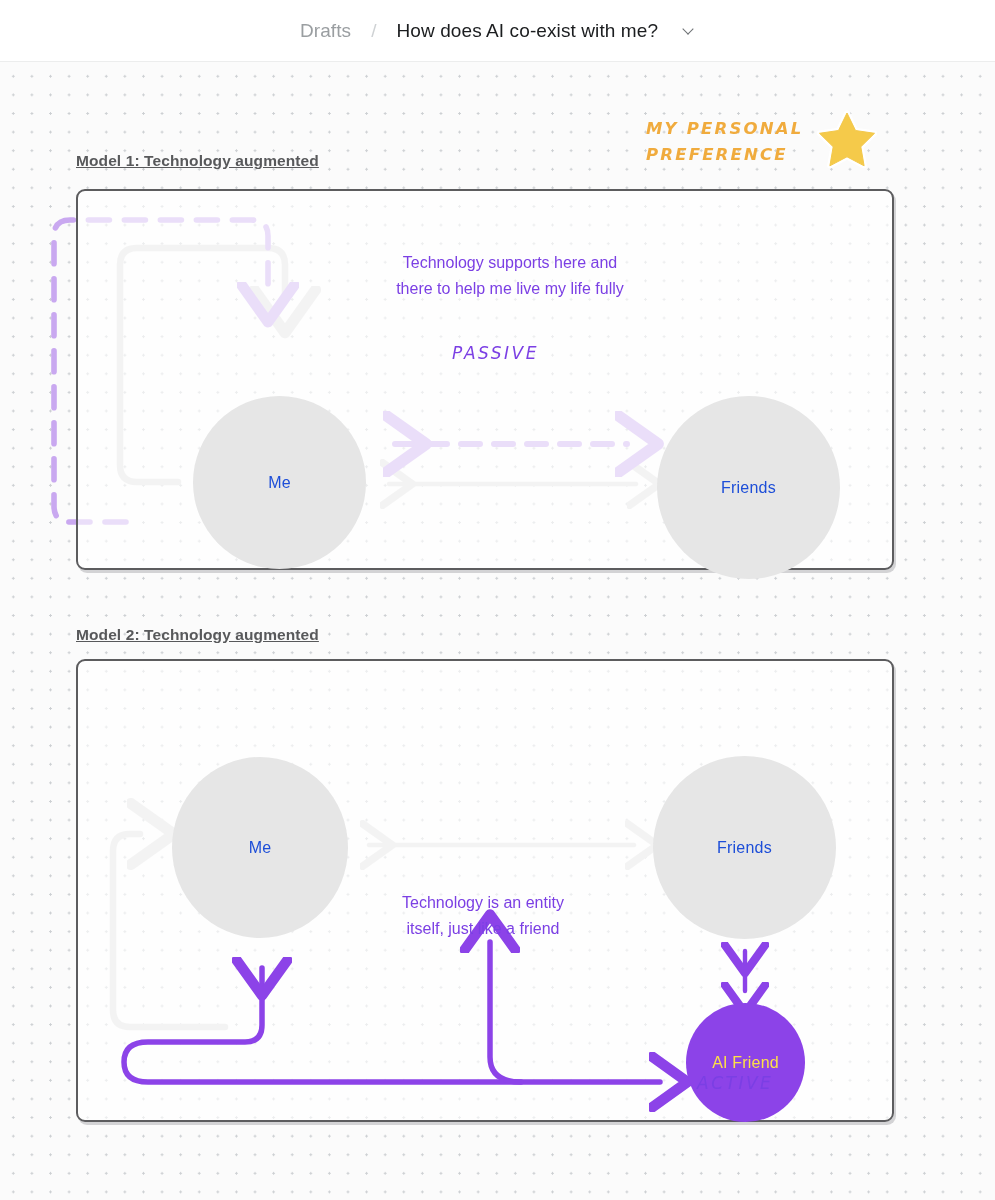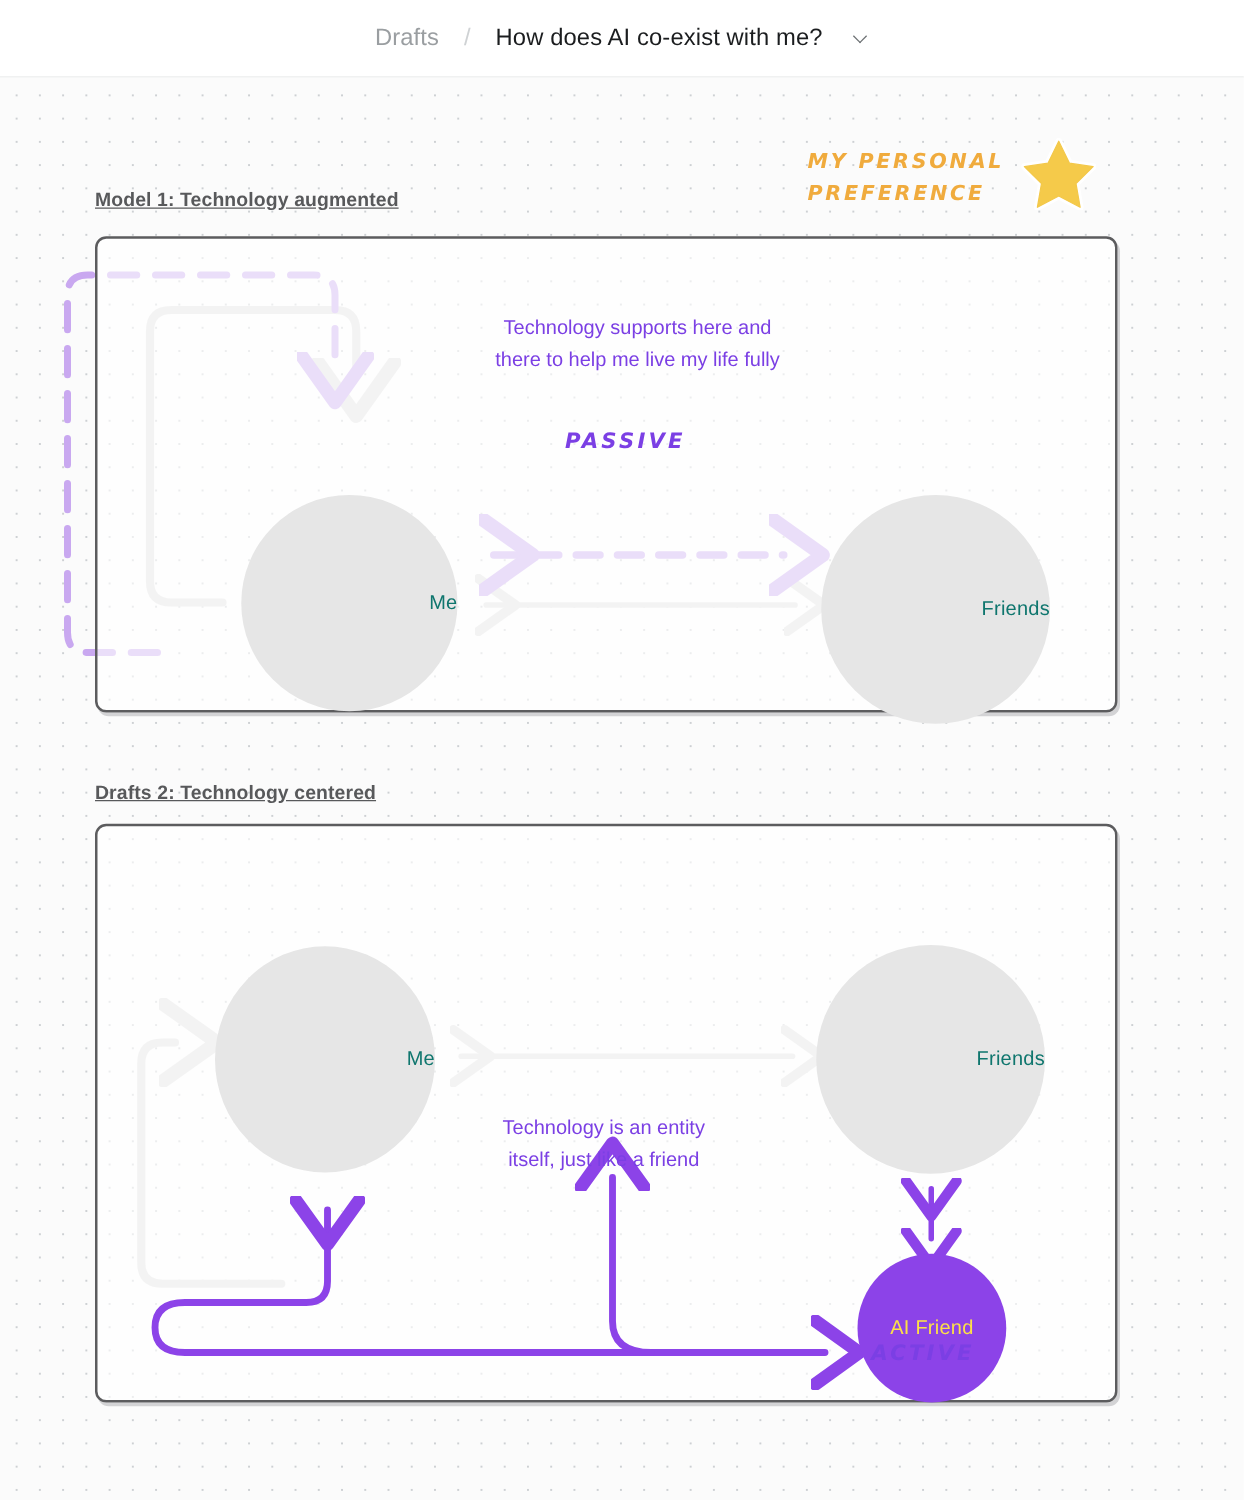--- a/index.html
+++ b/index.html
@@ -71,21 +71,21 @@
   }
   #box1 { left: 76px; top: 127px; width: 818px; height: 381px; }
   #box2 { left: 76px; top: 597px; width: 818px; height: 463px; }
 
   
   .node {
     position: absolute; border-radius: 50%;
     display: flex; align-items: center; justify-content: center;
     font-size: 16px; letter-spacing: .2px;
   }
-  .node.grey { background: #e6e6e6; color: #0f766e; justify-content: flex-end; }
+  .node.grey { background: #e6e6e6; color: #1d4ed8; }
   .node.purple { background: #8c43e8; color: #fde047; }
 
   #n-me1      { left: 193px; top: 334px; width: 173px; height: 173px; }
   #n-fr1      { left: 657px; top: 334px; width: 183px; height: 183px; }
   #n-me2      { left: 172px; top: 695px; width: 176px; height: 181px; }
   #n-fr2      { left: 653px; top: 694px; width: 183px; height: 183px; }
   #n-ai       { left: 686px; top: 941px; width: 119px; height: 119px; }
 
   
   svg.layer {
@@ -106,21 +106,21 @@
     font-size: 16px; line-height: 26px;
     text-align: center; white-space: pre-line;
     z-index: 25;
   }
   #note1 { left: 355px; top: 188px; width: 310px; }
   #note2 { left: 363px; top: 828px; width: 240px; }
 
   .script {
     position: absolute;
     font-family: "DejaVu Sans", sans-serif;
-    font-style: italic; font-weight: bold;
+    font-style: italic; font-weight: normal;
     color: #7b3fe4; letter-spacing: 2.5px;
     z-index: 25; white-space: nowrap;
   }
   #lbl-passive { left: 452px; top: 281px; font-size: 17px; }
   #lbl-active  { left: 697px; top: 1011px; font-size: 17px; }
 
   
   #pref {
     position: absolute; left: 646px; top: 48px;
     display: flex; align-items: flex-end; gap: 14px; z-index: 30;
@@ -153,21 +153,21 @@
 PREFERENCE</div>
     <div id="star-wrap">
       <svg width="60" height="58" viewBox="0 0 60 58">
         <path d="M30 3 L38.5 20.5 L57.5 23.3 L43.8 36.8 L47.1 55.8 L30 46.8 L12.9 55.8 L16.2 36.8 L2.5 23.3 L21.5 20.5 Z" fill="#f5ca4a" stroke="#ffffff" stroke-width="5.5" stroke-linejoin="round"></path>
         <path d="M30 3 L38.5 20.5 L57.5 23.3 L43.8 36.8 L47.1 55.8 L30 46.8 L12.9 55.8 L16.2 36.8 L2.5 23.3 L21.5 20.5 Z" fill="#f5ca4a" stroke="#f3c84a" stroke-width="1" stroke-linejoin="round"></path>
       </svg>
     </div>
   </div>
 
   <div class="model-label" id="m1-label">Model 1: Technology augmented</div>
-  <div class="model-label" id="m2-label">Drafts 2: Technology centered</div>
+  <div class="model-label" id="m2-label">Model 2: Technology augmented</div>
 
   <div class="model-box" id="box1"></div>
   <div class="model-box" id="box2"></div>
 
   <svg class="layer under">
     <defs>
       <marker id="ah-grey" markerWidth="11" markerHeight="11" refX="2" refY="5.5" orient="auto" markerUnits="strokeWidth">
         <path d="M0.6,0.8 L7.2,5.5 L0.6,10.2" fill="none" stroke="#e0e0e0" stroke-width="1.7" stroke-linecap="round" stroke-linejoin="round"></path>
       </marker>
       <marker id="ah-lav" markerWidth="11" markerHeight="11" refX="2" refY="5.5" orient="auto" markerUnits="strokeWidth">

